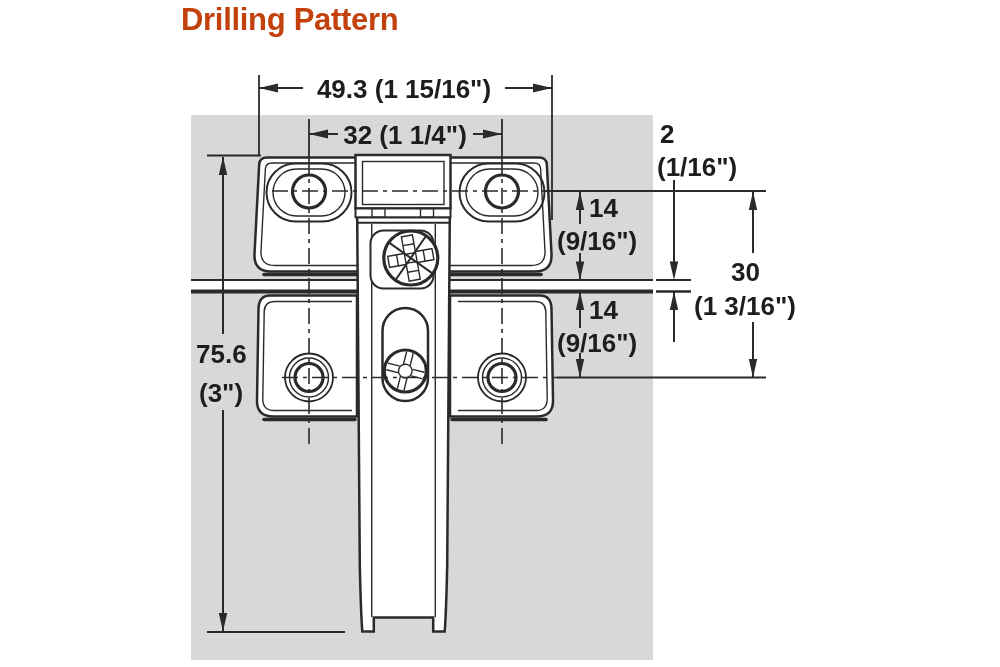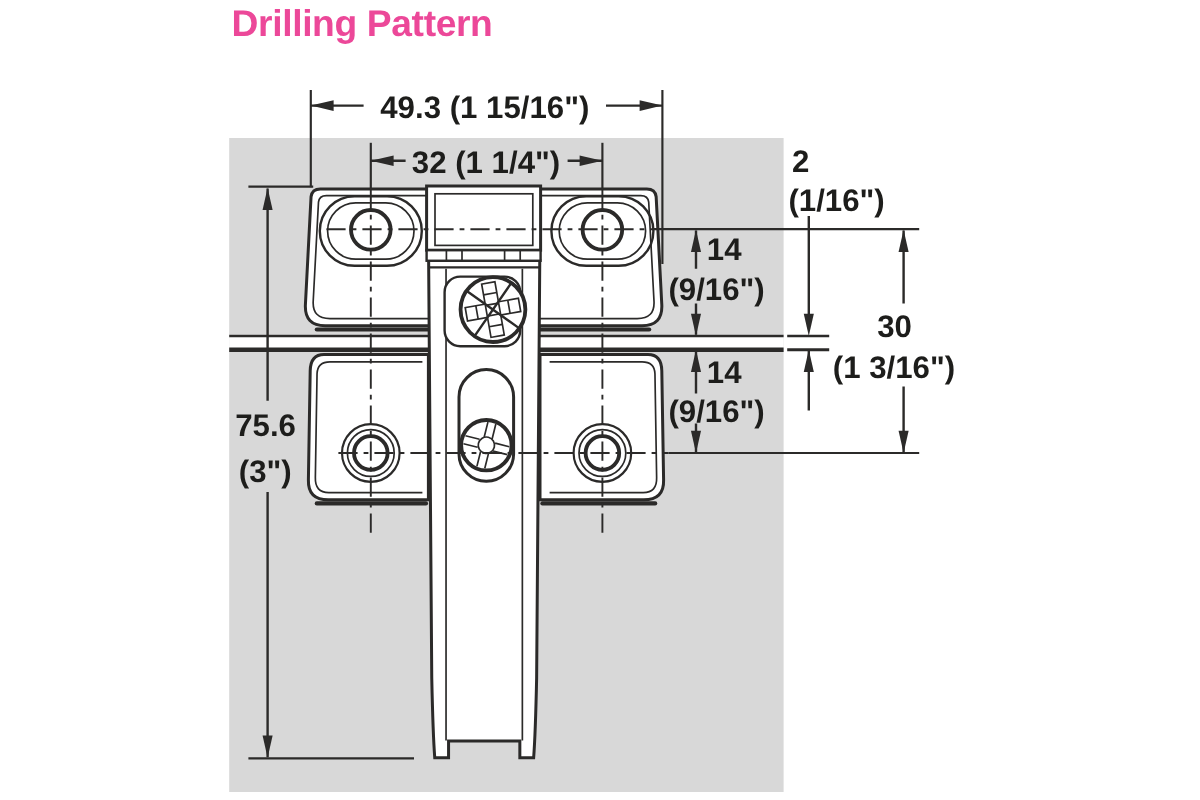--- a/index.html
+++ b/index.html
@@ -1,22 +1,22 @@
 <!DOCTYPE html>
 <html><head>
 <meta charset="utf-8">
 <style>
   html,body { margin:0; padding:0; background:#ffffff; }
   .canvas {
     position:relative; width:1000px; height:667px; overflow:hidden;
     background:#ffffff; font-family:"Liberation Sans", sans-serif;
   }
   .title {
-    position:absolute; left:193px; top:2px;
-    font-size:31px; font-weight:bold; color:#ec4899; letter-spacing:-0.3px;
+    position:absolute; left:181px; top:2px;
+    font-size:31px; font-weight:bold; color:#c2410c; letter-spacing:-0.3px;
   }
   svg { position:absolute; left:0; top:0; }
   .s25   { stroke:#2b2a29; stroke-width:2.5; fill:#ffffff; }
   .s2    { stroke:#2b2a29; stroke-width:2;   fill:#ffffff; }
   .s2n   { stroke:#2b2a29; stroke-width:2;   fill:none; }
   .thin  { stroke:#2b2a29; stroke-width:1.4; fill:none; }
   .thinw { stroke:#2b2a29; stroke-width:1.4; fill:#ffffff; }
   .ext   { stroke:#2b2a29; stroke-width:1.8; fill:none; }
   .cl    { stroke:#2b2a29; stroke-width:1.6; fill:none; stroke-dasharray:16 5 4 5; }
   .dim   { stroke:#2b2a29; stroke-width:2;   fill:none; }

